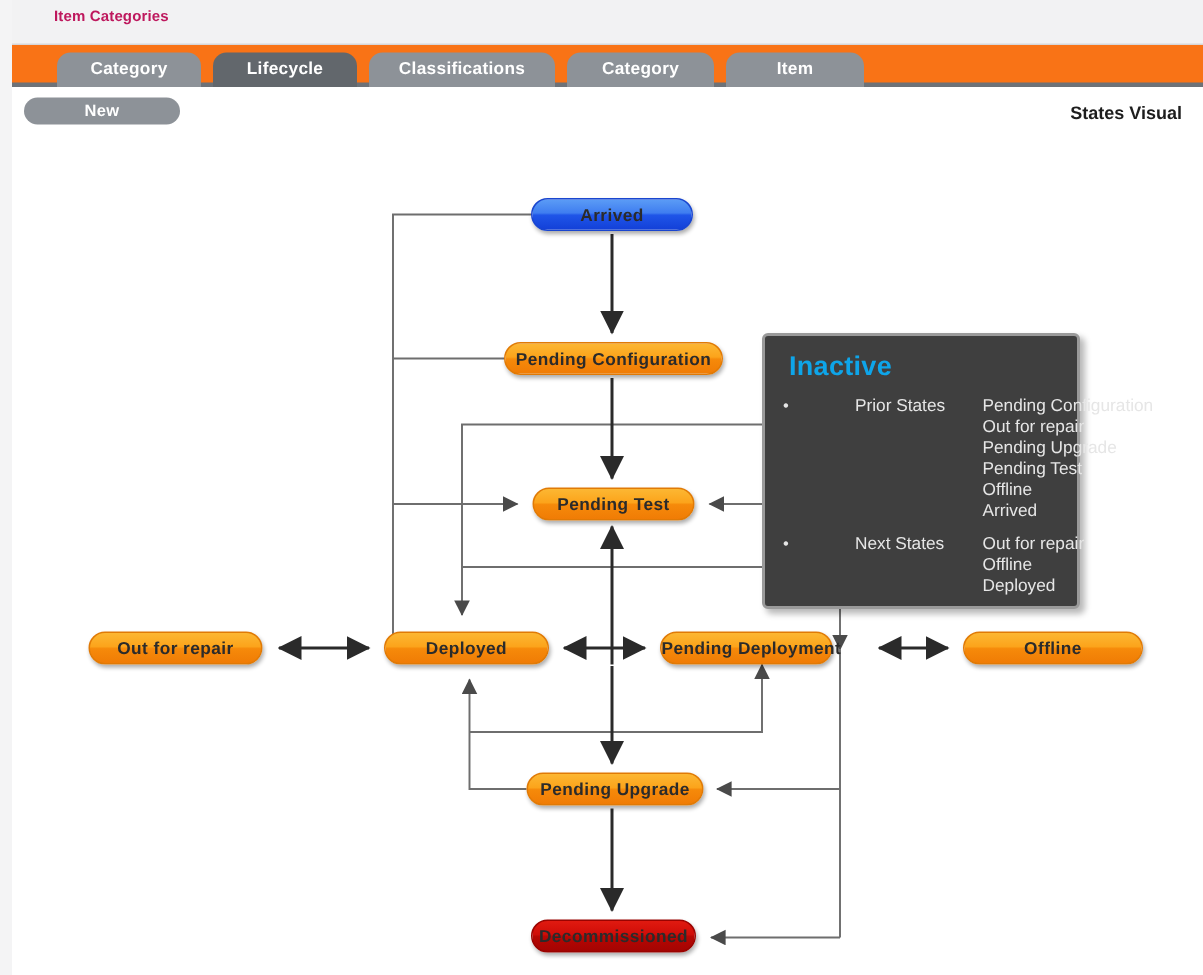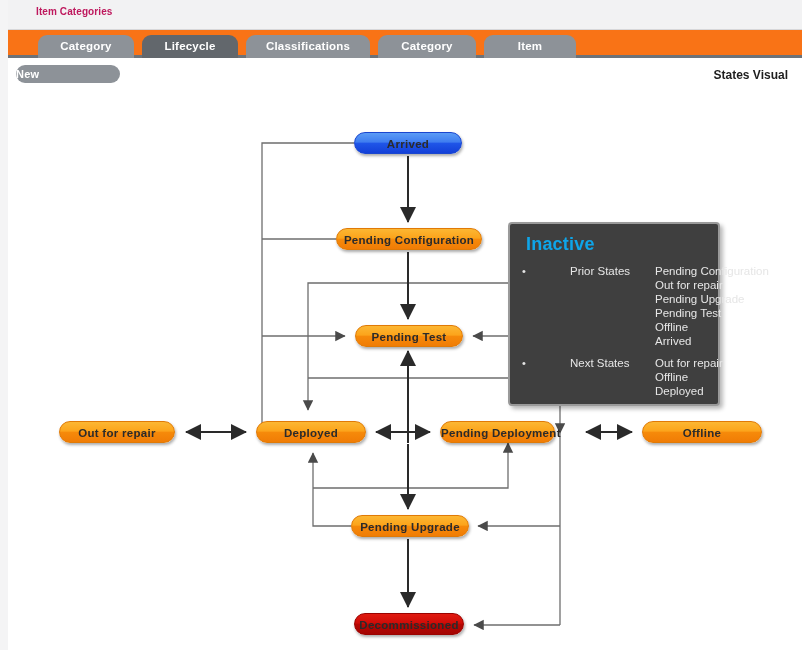--- a/index.html
+++ b/index.html
@@ -90,21 +90,21 @@
     position: absolute;
     left: 8px;
     top: 7px;
     width: 104px;
     height: 18px;
     background: #8d9298;
     border-radius: 9px;
     color: #ffffff;
     font-size: 11px;
     font-weight: bold;
-    text-align: left;
+    text-align: center;
     line-height: 18px;
     cursor: pointer;
     letter-spacing: 0.2px;
   }
   .context-label {
     position: absolute;
     right: 14px;
     top: 10px;
     font-size: 12px;
     font-weight: bold;

